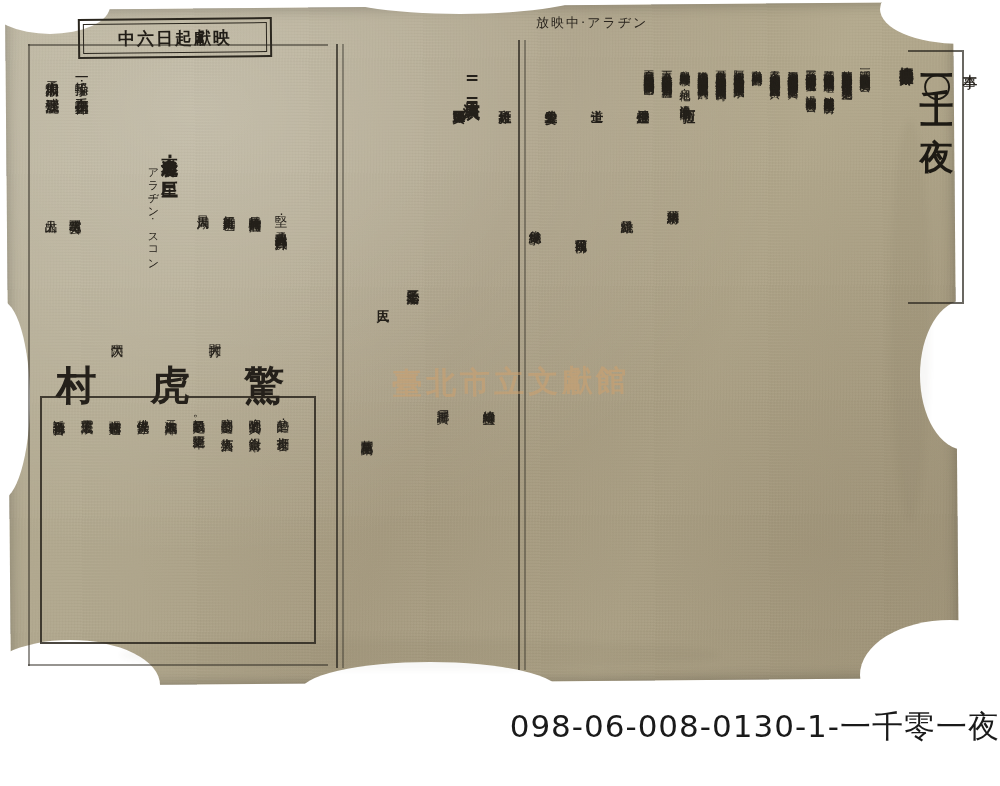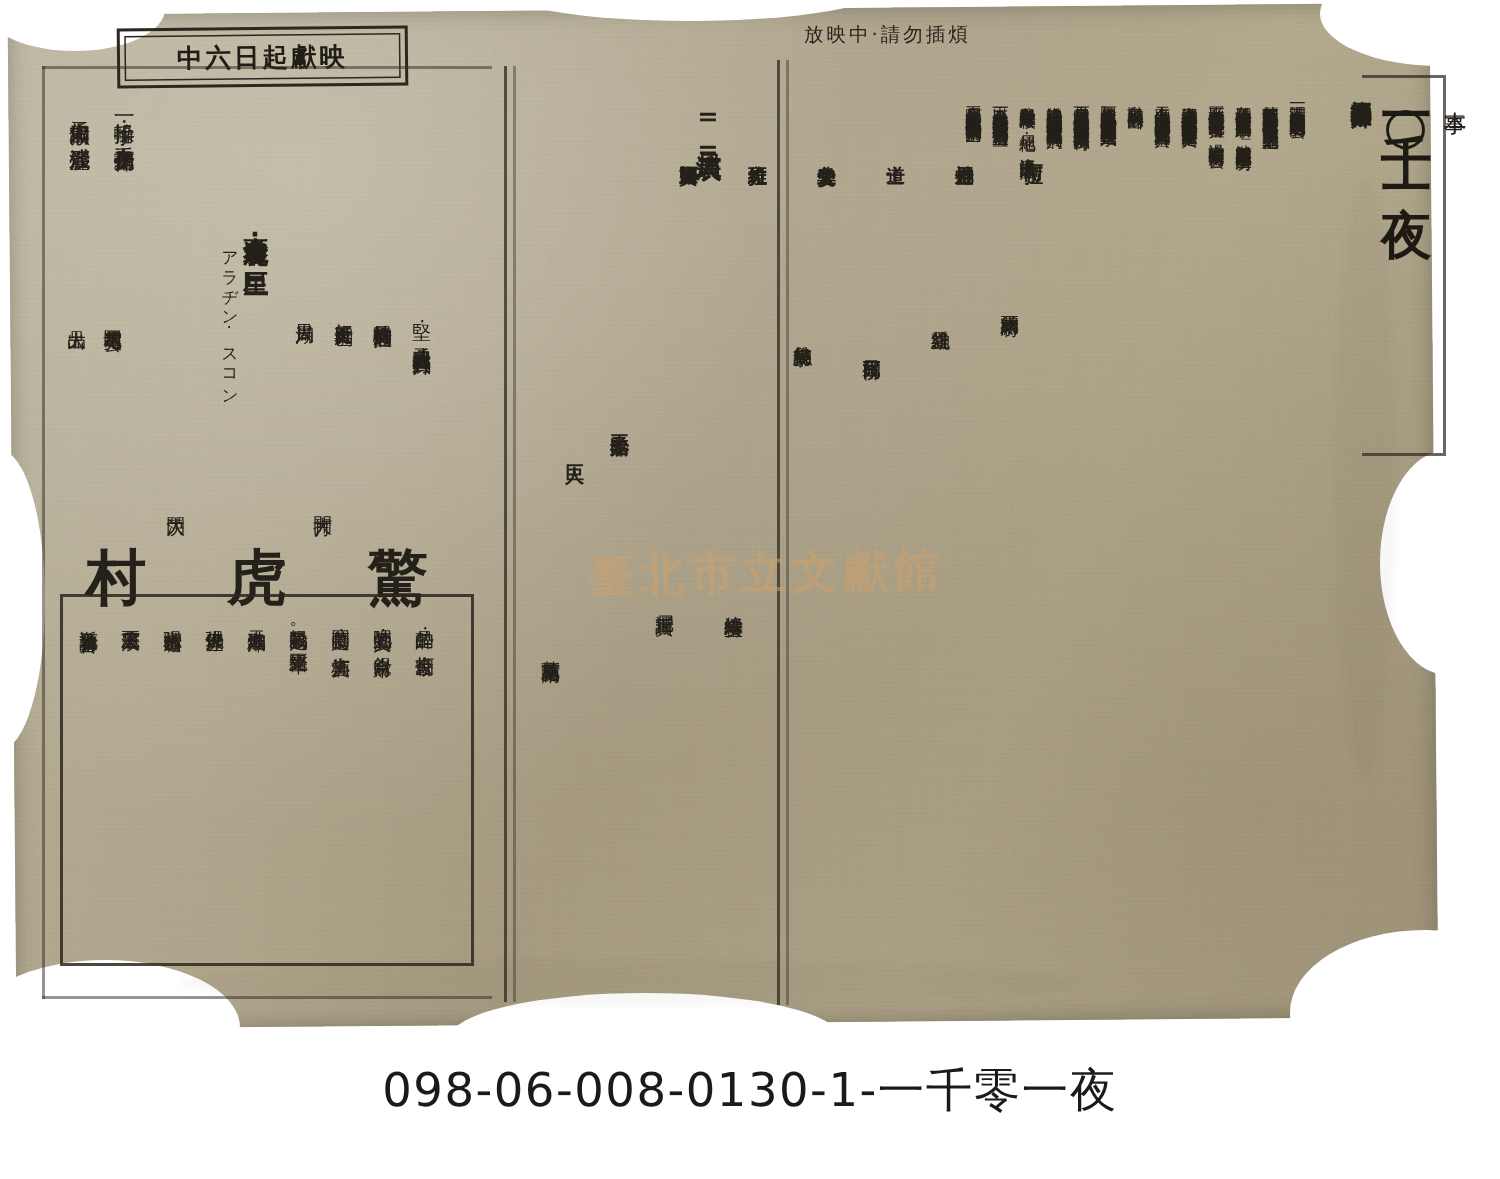--- a/index.html
+++ b/index.html
@@ -157,21 +157,21 @@
     border-left: none;
     opacity: 0.7;
   }
 
   
   #caption {
     position: absolute;
     left: 0;
     top: 706px;
     width: 1000px;
-    text-align: center;
+    text-align: right;
     font-size: 31px;
     color: #1a1a1a;
     font-family: "DejaVu Sans", sans-serif;
     letter-spacing: 1px;
   }
 
   
   #watermark {
     position: absolute;
     left: 392px;
@@ -208,21 +208,21 @@
     <div class="tear" style="left:860px; top:620px; width:180px; height:110px;"></div>
     <div class="tear" style="left:-20px; top:640px; width:180px; height:90px;"></div>
     <div class="tear" style="left:-30px; top:300px; width:60px; height:200px;"></div>
     <div class="tear" style="left:300px; top:662px; width:260px; height:60px;"></div>
     <div class="tear" style="left:330px; top:-30px; width:260px; height:44px;"></div>
 
     <div class="edge-dark" style="left:890px; top:120px; width:40px; height:400px; opacity:0.18;"></div>
     <div class="edge-dark" style="left:120px; top:640px; width:600px; height:30px; opacity:0.18;"></div>
 
     <div style="position:absolute; left:536px; top:14px; font-size:13px; color:#2a251e; letter-spacing:2px;">
-      <span>放映中‧請勿插煩</span>
+      <span>放映中‧アラヂン</span>
     </div>
 
     <div id="title-badge">
       <div class="inner"></div>
       <div class="t">中六日起獻映</div>
     </div>
 
     <div id="main-title-bracket"></div>
     <div id="main-title" class="vtext">一千○一夜</div>
     <div class="vtext sm" style="position:absolute; right:22px; top:62px; font-size:15px; color:#201c16;">本事</div>

